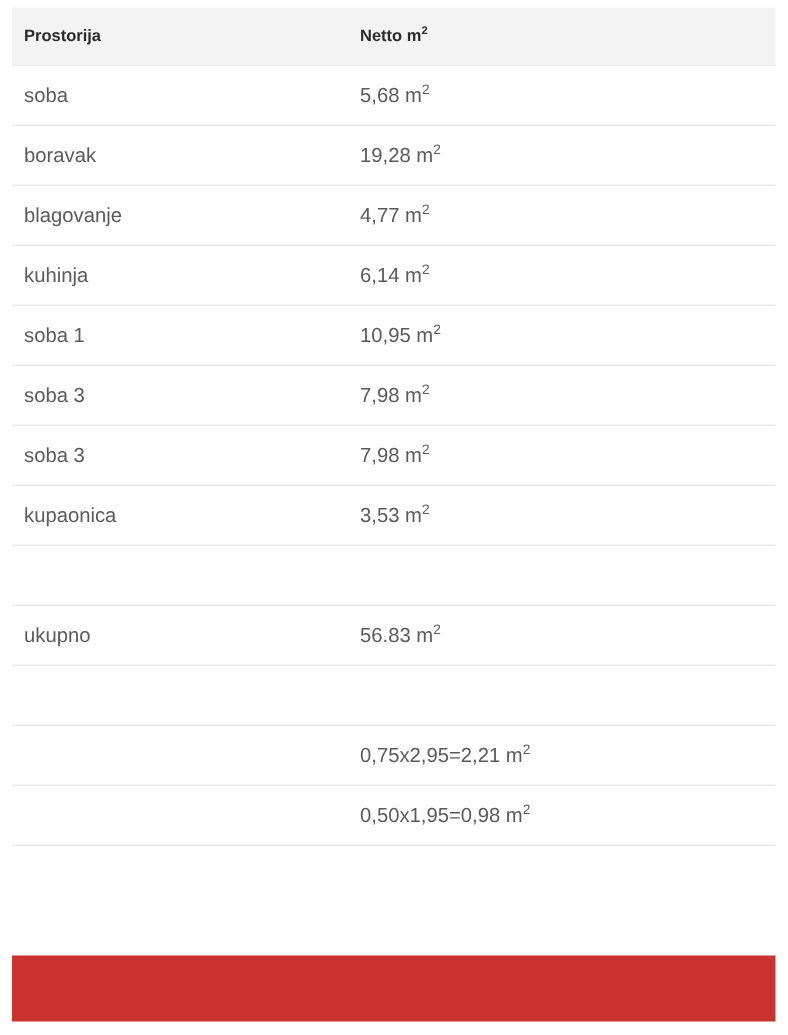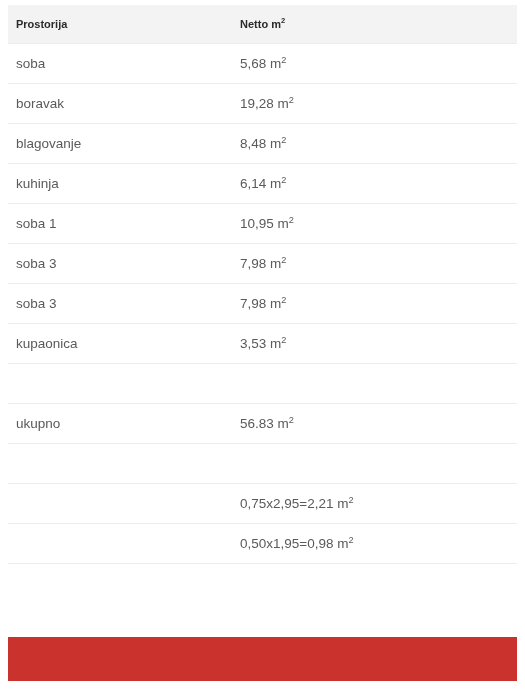--- a/index.html
+++ b/index.html
@@ -95,21 +95,21 @@
       <tr>
         <td>soba</td>
         <td><span>5,68 m</span><sup>2</sup></td>
       </tr>
       <tr>
         <td>boravak</td>
         <td><span>19,28 m</span><sup>2</sup></td>
       </tr>
       <tr>
         <td>blagovanje</td>
-        <td><span>8,48 m</span><sup>2</sup></td>
+        <td><span>4,77 m</span><sup>2</sup></td>
       </tr>
       <tr>
         <td>kuhinja</td>
         <td><span>6,14 m</span><sup>2</sup></td>
       </tr>
       <tr>
         <td>soba 1</td>
         <td><span>10,95 m</span><sup>2</sup></td>
       </tr>
       <tr>

